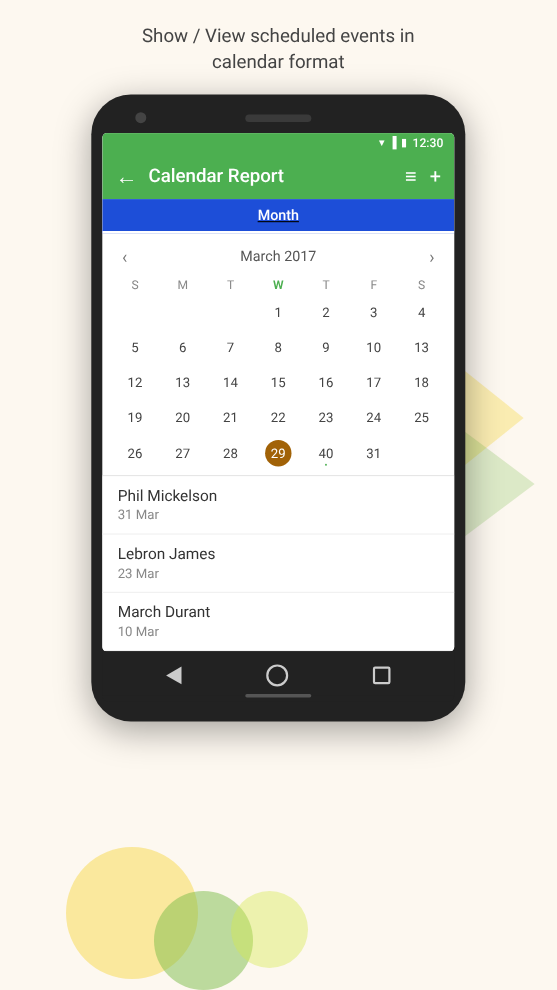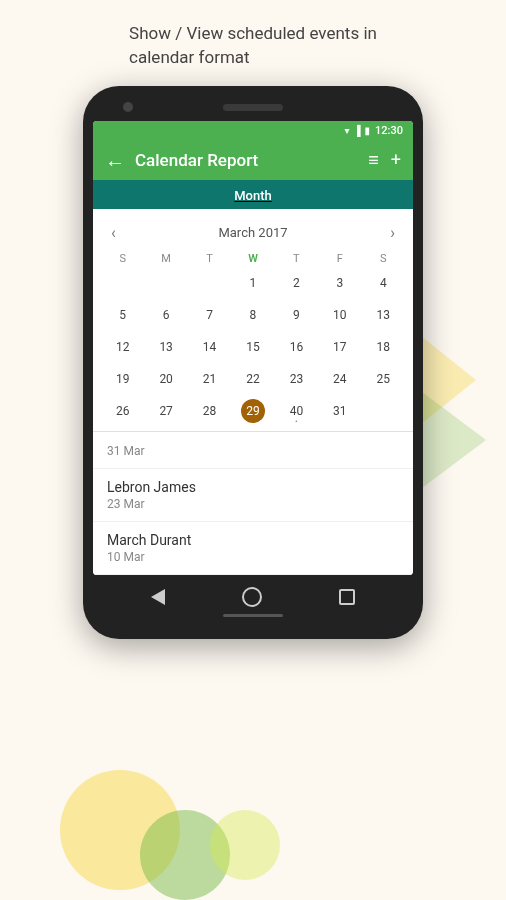--- a/index.html
+++ b/index.html
@@ -54,21 +54,21 @@
       right: 20px;
       top: 380px;
       width: 0; height: 0;
       border-top: 60px solid transparent;
       border-bottom: 60px solid transparent;
       border-left: 80px solid rgba(124, 187, 74, 0.25);
       z-index: 0;
     }
 
     .page-header {
-      text-align: left;
+      text-align: center;
       padding: 22px 30px 16px;
       z-index: 1;
     }
     .page-header-text {
       font-size: 17px;
       color: #444;
       line-height: 1.4;
     }
 
     
@@ -157,21 +157,21 @@
       align-items: center;
     }
     .app-bar-icon {
       color: #fff;
       font-size: 18px;
       cursor: pointer;
     }
 
     
     .tab-bar {
-      background: #0f766e;
+      background: #1d4ed8;
       display: flex;
       text-decoration: underline;
     }
     .tab-item {
       flex: 1;
       text-align: center;
       padding: 8px 0;
       color: #fff;
       font-size: 13px;
       font-weight: 500;
@@ -429,20 +429,21 @@
               <td class="has-event"><span class="day-cell">40</span></td>
               <td><span class="day-cell">31</span></td>
               <td></td>
             </tr>
           </tbody>
       </table>
     </div>
 
     <div class="events-list" id="events-list">
     <div class="event-item">
+          <div class="event-name">Phil Mickelson</div>
           <div class="event-date">31 Mar</div>
         </div>
         <div class="event-item">
           <div class="event-name">Lebron James</div>
           <div class="event-date">23 Mar</div>
         </div>
         <div class="event-item">
           <div class="event-name">March Durant</div>
           <div class="event-date">10 Mar</div>
         </div>

